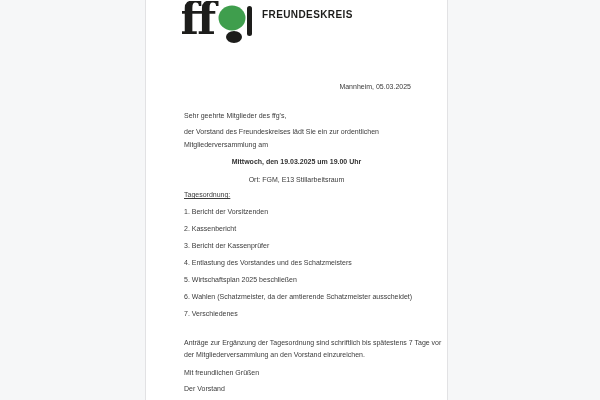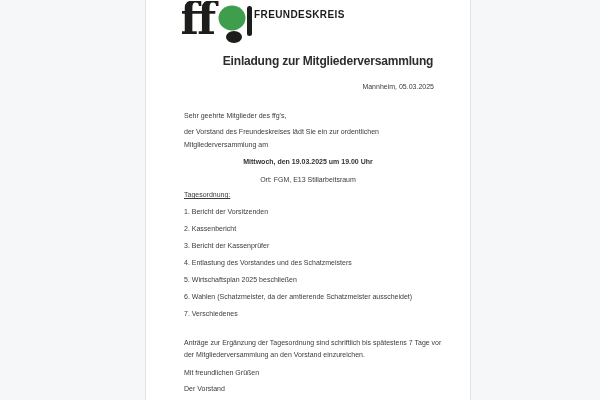--- a/index.html
+++ b/index.html
@@ -3,31 +3,31 @@
 <meta charset="utf-8">
 <style>
   :root{
     --bg:#f6f7f8; --page:#ffffff; --edge:#e2e2e4;
     --text:#3b3b3b; --strong:#2d2d2d; --logo-black:#1d1d1b; --logo-green:#3f9e4d;
   }
   *{margin:0;padding:0;box-sizing:border-box;}
   html,body{width:600px;height:400px;overflow:hidden;}
   body{background:var(--bg);font-family:"Liberation Sans",sans-serif;color:var(--text);position:relative;}
   .page{
-    position:absolute;left:145px;top:0;width:326px;height:400px;
+    position:absolute;left:145px;top:0;width:303px;height:400px;
     background:var(--page);
     border-left:1px solid var(--edge);border-right:1px solid var(--edge);
   }
   .abs{position:absolute;}
   .logo-row{left:36px;top:1px;display:flex;align-items:flex-start;}
   .logo-mark{width:72px;height:42px;display:block;}
   .logo-mark .ff{font-family:"DejaVu Serif",serif;font-weight:bold;fill:var(--logo-black);}
   .logo-mark .green{fill:var(--logo-green);}
   .logo-mark .blk{fill:var(--logo-black);}
-  .logo-text{padding-top:7px;font-size:10px;font-weight:bold;
+  .logo-text{margin-left:8px;padding-top:7px;font-size:10px;font-weight:bold;
     letter-spacing:0.4px;line-height:14px;color:var(--logo-black);white-space:nowrap;}
   .title{top:54px;left:40px;right:0;text-align:center;font-size:12px;font-weight:bold;
     letter-spacing:-0.2px;color:var(--strong);white-space:nowrap;}
   .dateline{top:82px;right:36px;font-size:7px;}
   .bodytext{font-size:7px;line-height:9px;white-space:nowrap;}
   .left{left:38px;}
   .centered{left:0;right:0;text-align:center;}
   .bold{font-weight:bold;color:#333;}
   .underlined{text-decoration:underline;}
   .agenda{top:208px;left:38px;}
@@ -43,21 +43,20 @@
       <text class="ff" x="-2" y="33" font-size="44">ff</text>
       <ellipse class="green" cx="50" cy="17" rx="13.5" ry="12.5"></ellipse>
       <rect class="blk" x="65" y="5" width="5" height="30" rx="2.5"></rect>
       <ellipse class="blk" cx="52" cy="36" rx="8" ry="6"></ellipse>
     </svg>
     <div class="logo-text">
       <div>FREUNDESKREIS</div>
     </div>
   </div>
 
-  <div class="abs title">Einladung zur Mitgliederversammlung</div>
 
   <div class="abs dateline bodytext">Mannheim, 05.03.2025</div>
 
   <div class="abs left bodytext" style="top:111px">Sehr geehrte Mitglieder des ffg's,</div>
 
   <div class="abs left bodytext" style="top:127px">der Vorstand des Freundeskreises lädt Sie ein zur ordentlichen</div>
   <div class="abs left bodytext" style="top:140px">Mitgliederversammlung am</div>
 
   <div class="abs centered bodytext bold" style="top:157px">Mittwoch, den 19.03.2025 um 19.00 Uhr</div>
   <div class="abs centered bodytext" style="top:175px">Ort: FGM, E13 Stillarbeitsraum</div>

